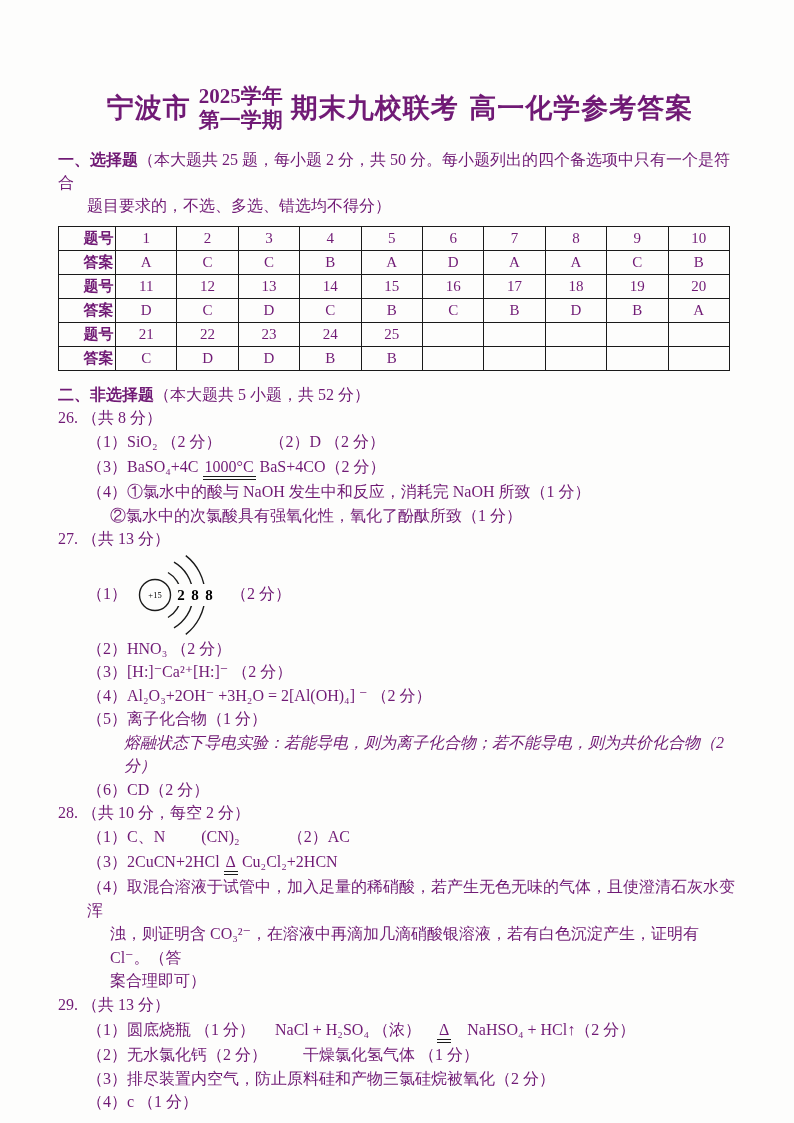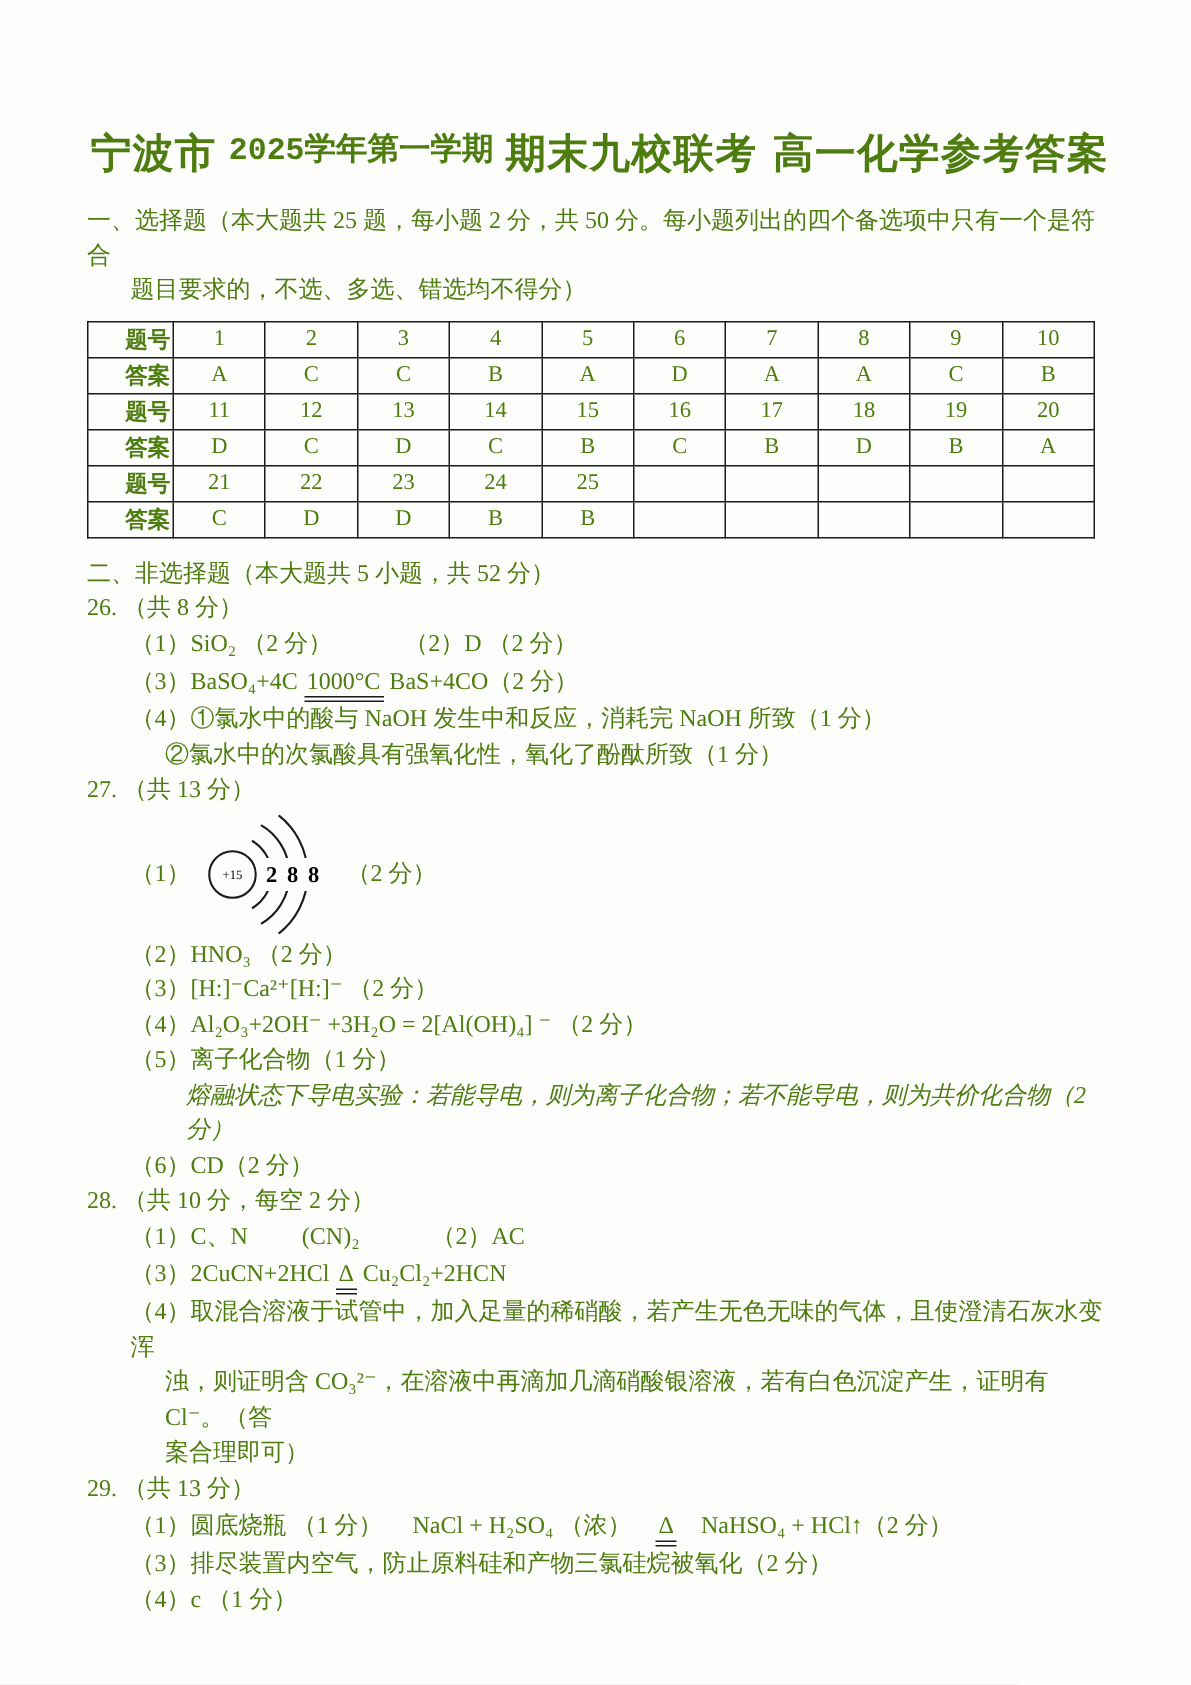--- a/index.html
+++ b/index.html
@@ -1,39 +1,39 @@
 <!DOCTYPE html>
 <html><head>
 <meta charset="utf-8">
 <style>
   * { margin:0; padding:0; box-sizing:border-box; }
   html,body { background:#e9e9e9; }
   .page {
     position:relative; width:794px; height:1123px; margin:0 auto;
-    background:#fdfdfc; color:#4d7c0f; overflow:hidden;
+    background:#fdfdfc; color:#701a75; overflow:hidden;
     font-family:"Liberation Serif","DejaVu Serif",serif;
     font-size:16px;
   }
   .content { padding:0 52px 0 58px; }
 
   
   .title-row {
     margin-top:84px; display:flex; justify-content:center;
     align-items:center; gap:8px; font-weight:bold;
   }
   .t-big { font-size:27px; letter-spacing:1px; font-family:"DejaVu Sans","Liberation Sans",sans-serif; }
   .t-stack {
-    display:inline-flex; flex-direction:row; align-items:flex-end;
+    display:inline-flex; flex-direction:column; align-items:flex-end;
     font-size:21px; line-height:1.15; font-weight:900;
-    font-family:Liberation Mono, monospace;
+    font-family:Liberation Serif, serif;
   }
 
   
   .sec-head { margin-top:16px; line-height:23px; }
-  .sec-head .b { font-weight:normal; }
+  .sec-head .b { font-weight:bold; }
   .sec-cont { padding-left:29px; line-height:23px; }
 
   
   table.answers {
     margin-top:9px; width:672px; border-collapse:collapse;
     table-layout:fixed; font-size:15px;
   }
   table.answers td {
     border:1.4px solid #1a1a1a; height:24px; text-align:center;
     vertical-align:middle; padding:0;
@@ -194,18 +194,19 @@
 
     <div class="line">28. （共 10 分，每空 2 分）</div>
     <div class="line ind1">（1）C、N　　 (CN)₂　　　（2）AC</div>
     <div class="line ind1 eq"><span>（3）2CuCN+2HCl </span><span class="cond">Δ</span><span> Cu₂Cl₂+2HCN</span></div>
     <div class="line ind1 mt">（4）取混合溶液于试管中，加入足量的稀硝酸，若产生无色无味的气体，且使澄清石灰水变浑</div>
     <div class="line ind2">浊，则证明含 CO₃²⁻，在溶液中再滴加几滴硝酸银溶液，若有白色沉淀产生，证明有 Cl⁻。（答</div>
     <div class="line ind2">案合理即可）</div>
 
     <div class="line">29. （共 13 分）</div>
     <div class="line ind1 eq"><span>（1）圆底烧瓶 （1 分）　 NaCl + H₂SO₄ （浓）　</span><span class="cond">Δ</span><span>　NaHSO₄ + HCl↑（2 分）</span></div>
+    <div class="line ind1 mt">（2）无水氯化钙（2 分）　　 干燥氯化氢气体 （1 分）</div>
     <div class="line ind1">（3）排尽装置内空气，防止原料硅和产物三氯硅烷被氧化（2 分）</div>
     <div class="line ind1">（4）c （1 分）</div>
 
   </div>
 
 </div>
 
 </body></html>

